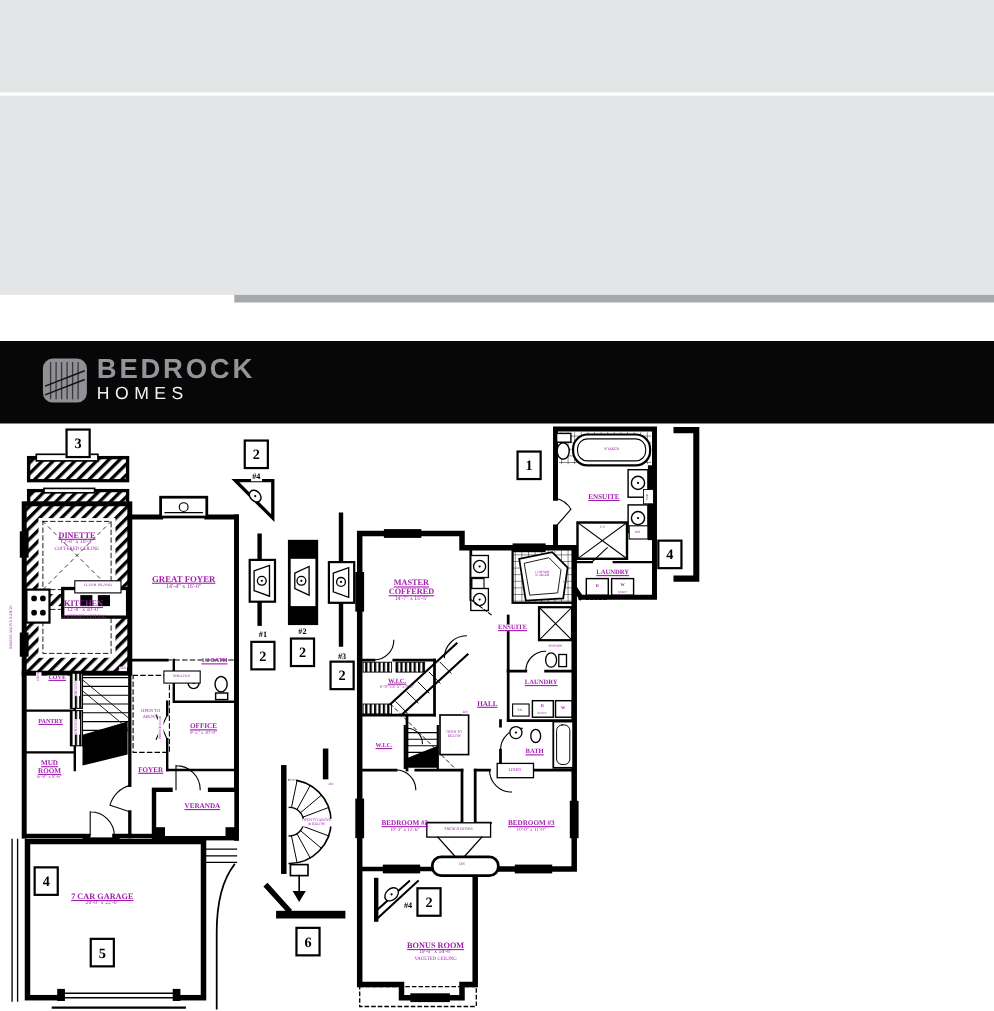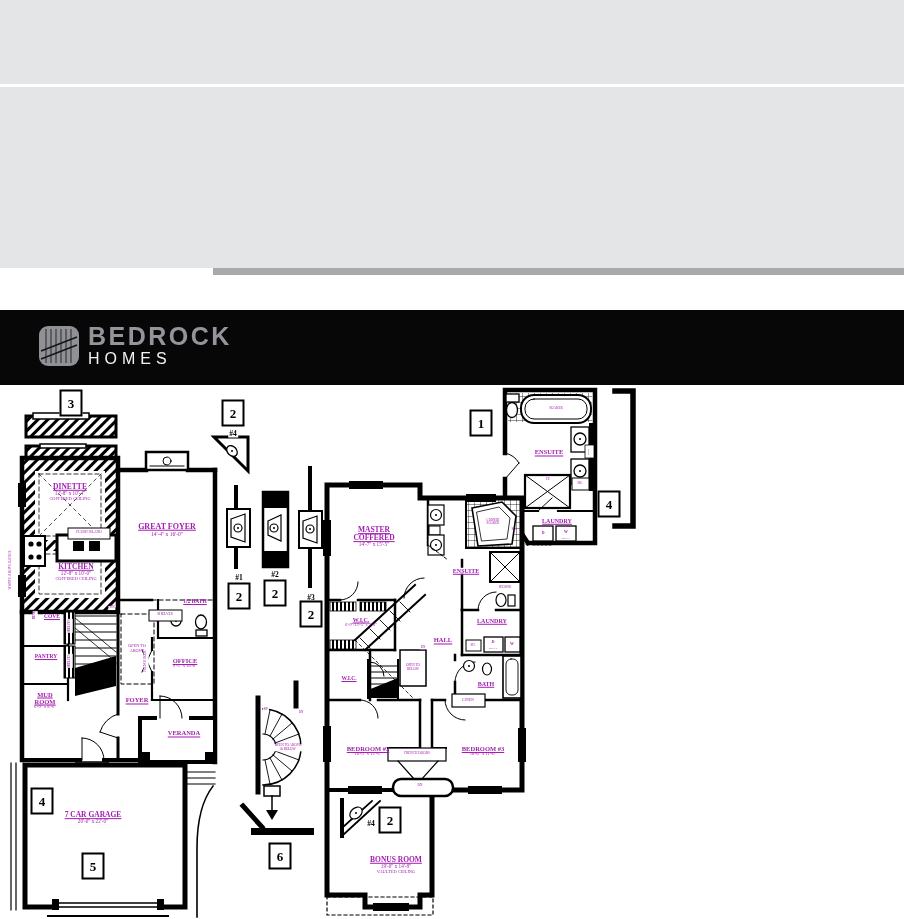--- a/index.html
+++ b/index.html
@@ -292,21 +292,21 @@
 
   <div class="lbl room" style="left:70px;top:492px">
     <span class="nm" style="font-size:7.5px">DINETTE</span>
     <span class="dm" style="font-size:5.2px">12'-8" x 10'-4"</span>
     <span class="nt" style="font-size:4.4px">COFFERED CEILING</span>
   </div>
   <div class="lbl room" style="left:167px;top:530px">
     <span class="nm" style="font-size:8px">GREAT FOYER</span>
     <span class="dm" style="font-size:5.5px">14'-4" x 16'-0"</span>
   </div>
-  <div class="lbl room" style="left:76px;top:572px">
+  <div class="lbl room" style="left:76px;top:554px">
     <span class="nm" style="font-size:7.5px">KITCHEN</span>
     <span class="dm" style="font-size:5.2px">12'-8" x 10'-0"</span>
     <span class="nt" style="font-size:4.4px">COFFERED CEILING</span>
   </div>
   <div class="lbl" style="left:89px;top:533px;font-size:3.6px">FLUSH ISLAND</div>
   <div class="lbl vert" style="left:11px;top:570px;font-size:3.6px">MWAVE ABOVE RANGE</div>
   <div class="lbl b u bgw" style="left:52px;top:617px;font-size:5.5px">COVE</div>
   <div class="lbl vert bgw" style="left:35px;top:615px;font-size:3.2px">DESK</div>
   <div class="lbl b u bgw" style="left:46px;top:657px;font-size:5.5px">PANTRY</div>
   <div class="lbl room wrap" style="left:45px;top:700px;width:36px">

